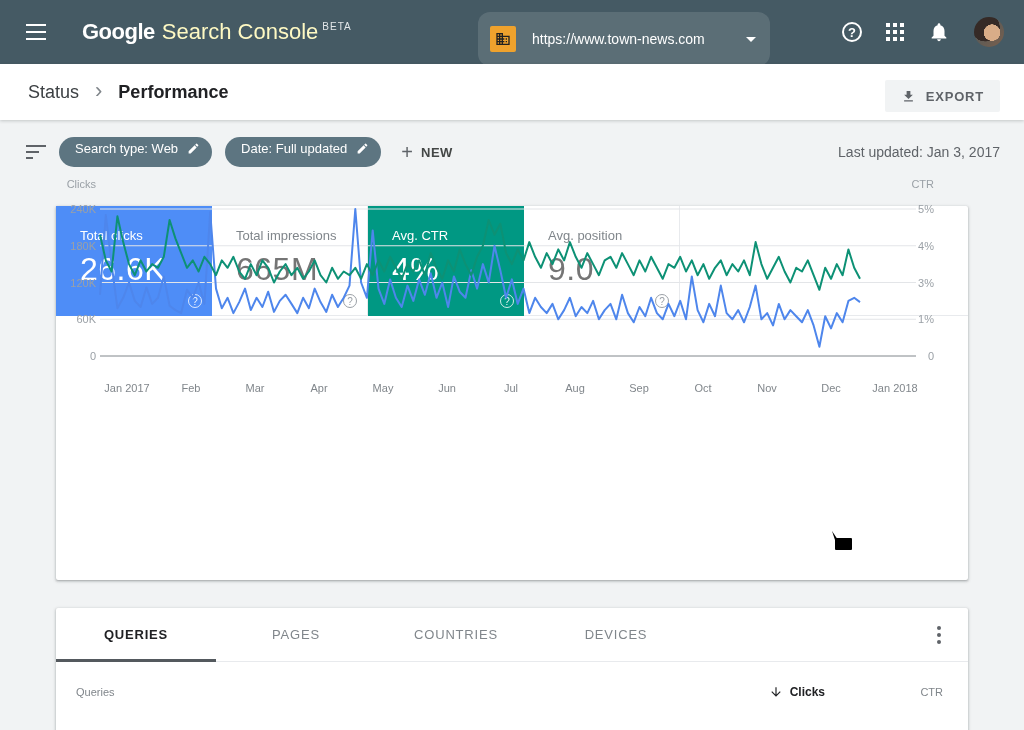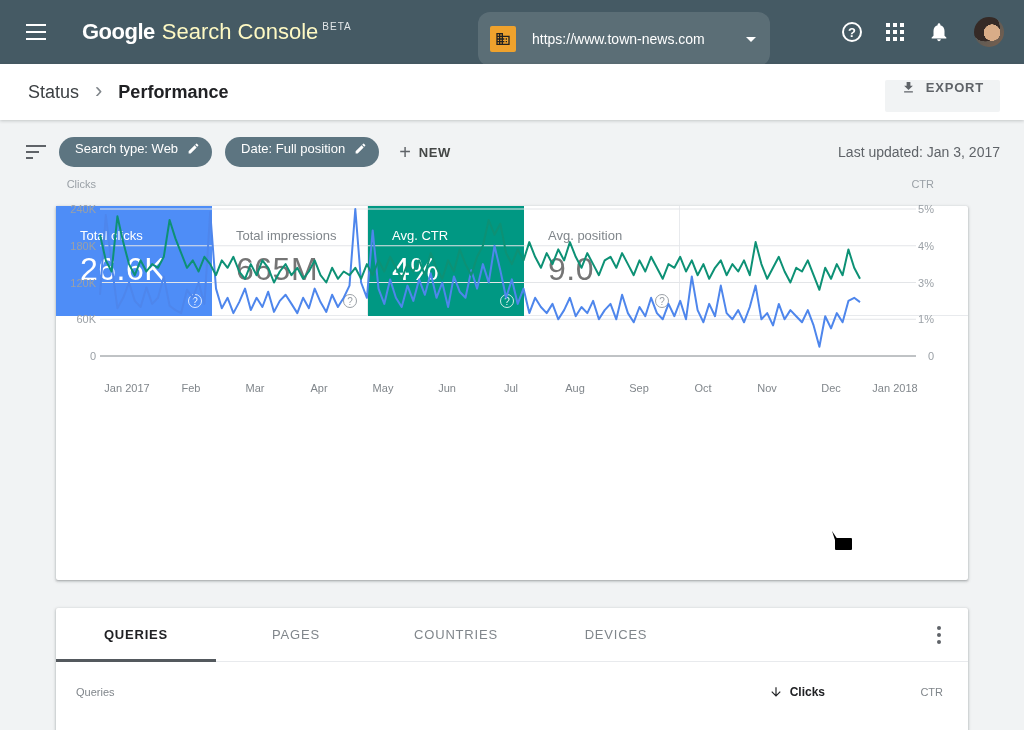--- a/index.html
+++ b/index.html
@@ -28,21 +28,21 @@
     background:
       radial-gradient(circle at 60% 52%, #d9ad88 0 34%, rgba(0,0,0,0) 35%),
       radial-gradient(circle at 38% 34%, #352a26 0 52%, rgba(0,0,0,0) 53%),
       linear-gradient(135deg, #46585e, #7a5f4c); }
 
   
   .crumbbar { position:relative; height:56px; background:#fff; display:flex; align-items:center; box-shadow:0 1px 3px rgba(60,64,67,0.25); z-index:5; }
   .crumb-parent { font-size:18px; color:#3c4043; margin-left:28px; cursor:pointer; }
   .crumb-chev { font-size:22px; color:#80868b; margin:0 16px; line-height:1; padding-bottom:3px; }
   .crumb-current { font-size:18px; font-weight:700; color:#202124; }
-  .export-btn { position:absolute; right:24px; top:16px; height:32px; background:#f1f3f4; border:none; border-radius:2px; display:flex; align-items:flex-start; gap:10px; padding:0 16px; color:#5f6368; font-size:13px; font-weight:700; letter-spacing:0.8px; cursor:pointer; font-family:"Liberation Sans",sans-serif; }
+  .export-btn { position:absolute; right:24px; top:16px; height:32px; background:#f1f3f4; border:none; border-radius:2px; display:flex; align-items:center; gap:10px; padding:0 16px; color:#5f6368; font-size:13px; font-weight:700; letter-spacing:0.8px; cursor:pointer; font-family:"Liberation Sans",sans-serif; }
 
   
   .filter-row { position:relative; height:64px; display:flex; align-items:center; }
   .filter-icon { width:20px; margin-left:26px; display:flex; flex-direction:column; gap:4px; }
   .filter-icon span { height:2px; background:#5f6368; display:block; }
   .filter-icon .l1{width:20px;} .filter-icon .l2{width:13px;} .filter-icon .l3{width:7px;}
   .chip { height:30px; border-radius:15px; background:#5d7581; color:#fff; font-size:13px; display:flex; align-items:center; gap:9px; padding:0 12px 8px 16px; margin-left:13px; cursor:pointer; }
   .chip:first-of-type { margin-left:14px; }
   .new-btn { display:flex; align-items:center; gap:8px; margin-left:20px; cursor:pointer; color:#5f6368; }
   .new-plus { font-size:20px; font-weight:400; line-height:1; }
@@ -152,21 +152,21 @@
       </div>
     <div class="chip">
       <span>Search type: Web</span>
       <span style="display:flex;">
         <svg width="13" height="13" viewBox="0 0 24 24" fill="#fff">
             <path d="M3 17.25V21h3.75L17.81 9.94l-3.75-3.75L3 17.25zM20.71 7.04a.996.996 0 0 0 0-1.41l-2.34-2.34a.996.996 0 0 0-1.41 0l-1.83 1.83 3.75 3.75 1.83-1.83z"></path>
           </svg>
       </span>
     </div>
     <div class="chip">
-      <span>Date: Full position</span>
+      <span>Date: Full updated</span>
       <span style="display:flex;">
         <svg width="13" height="13" viewBox="0 0 24 24" fill="#fff">
             <path d="M3 17.25V21h3.75L17.81 9.94l-3.75-3.75L3 17.25zM20.71 7.04a.996.996 0 0 0 0-1.41l-2.34-2.34a.996.996 0 0 0-1.41 0l-1.83 1.83 3.75 3.75 1.83-1.83z"></path>
           </svg>
       </span>
     </div>
     <div class="new-btn">
       <span class="new-plus">+</span>
       <span class="new-label">NEW</span>
     </div>

